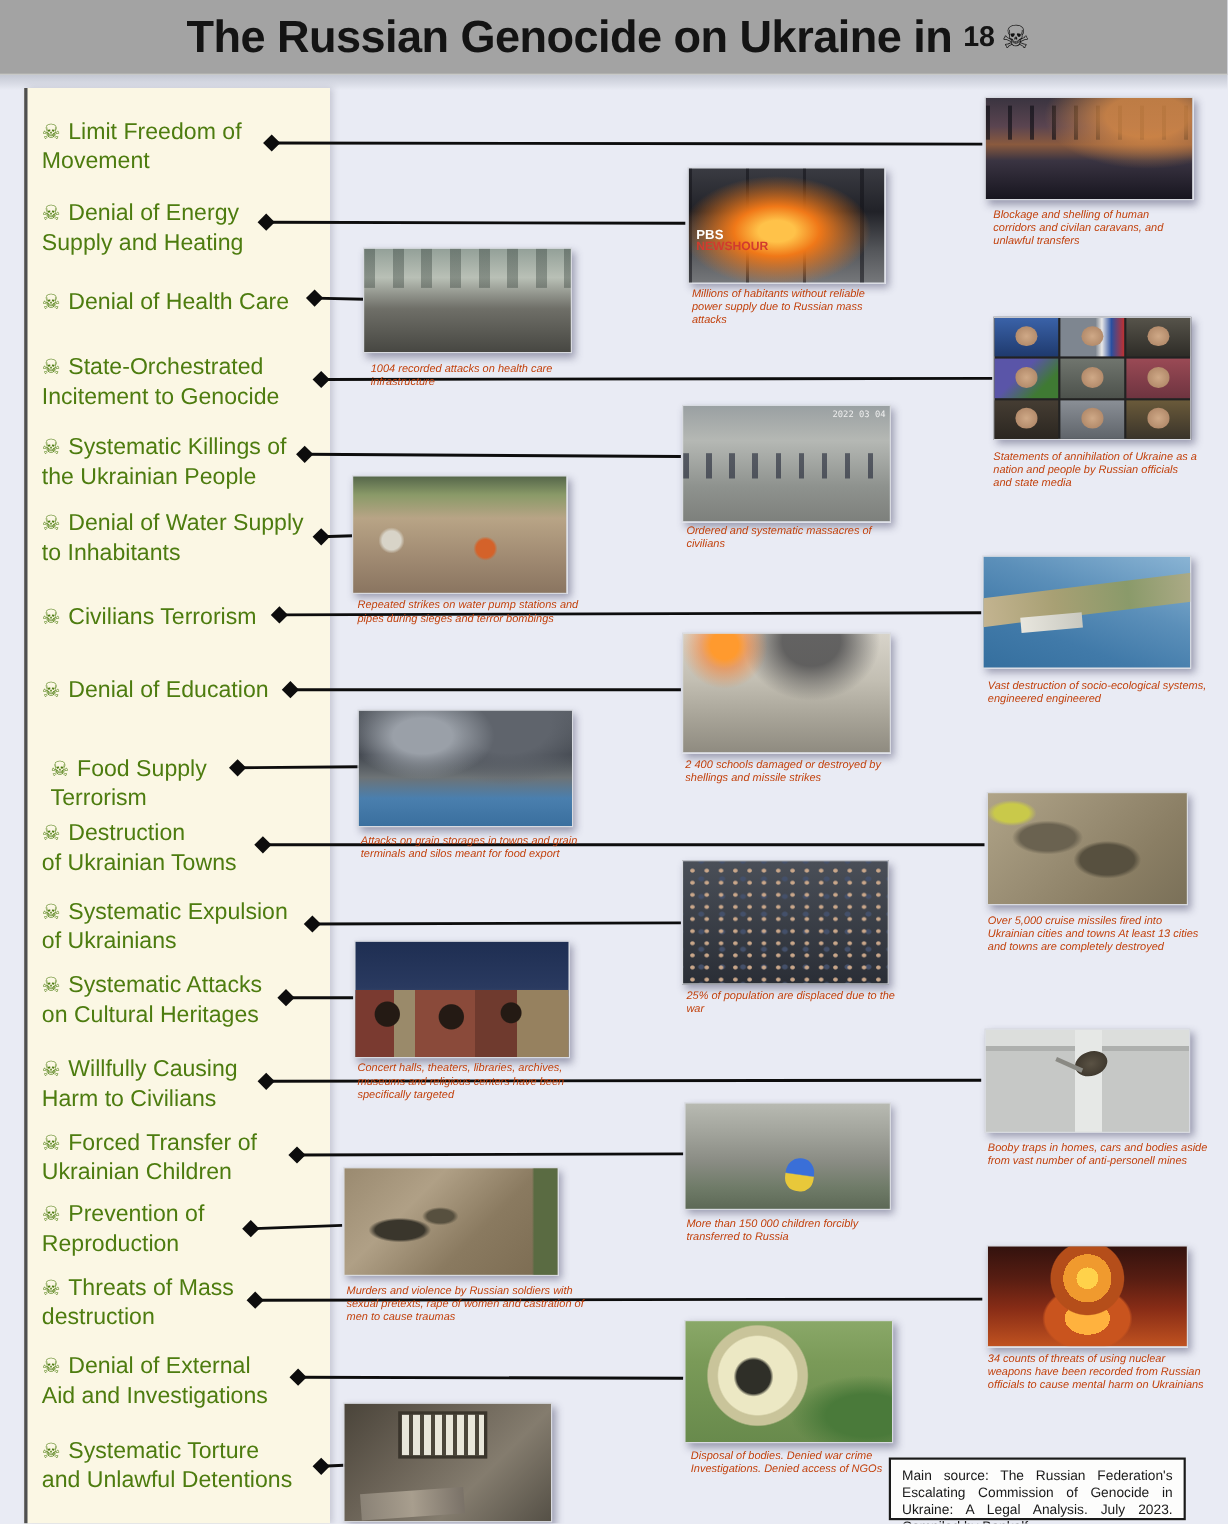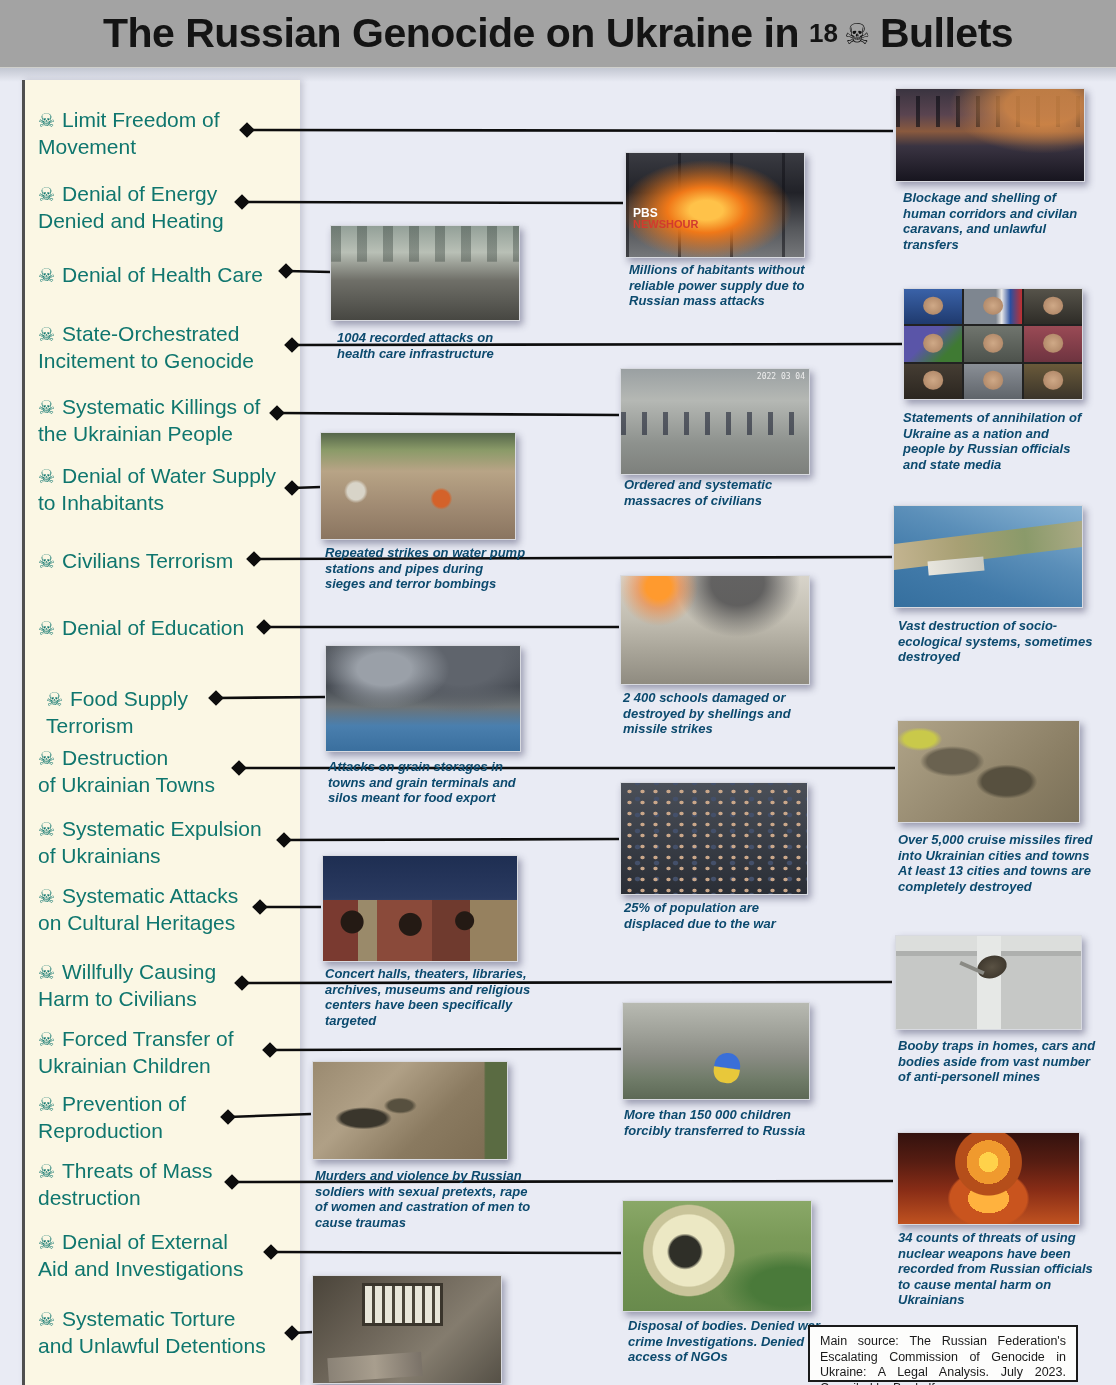--- a/index.html
+++ b/index.html
@@ -29,36 +29,36 @@
   }
   
   .left-panel {
     position:absolute; left:22px; top:80px; width:278px; height:1305px;
     background:#fbf7e4;
     border-left:3px solid #4f4f4f;
     box-shadow:3px 0 6px rgba(90,90,110,.25);
   }
   .bullet {
     position:absolute; left:38px; width:262px;
-    font-size:21px; line-height:1.3; font-weight:500; color:#0f766e;
+    font-size:21px; line-height:1.3; font-weight:500; color:#4d7c0f;
   }
   .bullet .skull { font-family:"DejaVu Sans", sans-serif; font-size:19px; margin-right:7px; }
   .bullet .label { white-space:pre-line; }
   
   svg.connectors { position:absolute; left:0; top:0; pointer-events:none; }
   
   .fig { position:absolute; }
   .ph  {
     position:absolute; overflow:hidden;
     border:1px solid #d8dae0;
     box-shadow:3px 4px 7px rgba(60,60,95,.45);
   }
   .cap {
-    position:absolute; font-style:italic; font-weight:700;
-    font-size:13px; line-height:1.2; color:#0c4a6e;
+    position:absolute; font-style:italic; font-weight:400;
+    font-size:10px; line-height:1.2; color:#c2410c;
   }
   
   .p-bridge { background:
     radial-gradient(ellipse at 78% 18%, rgba(222,142,70,.8) 0 18%, transparent 45%),
     repeating-linear-gradient(90deg, rgba(15,15,22,.65) 0 4px, transparent 4px 20px),
     linear-gradient(180deg,#3a3440 0%,#5a4450 28%,#8a5a3e 46%,#3a3442 62%,#17151f 100%);
     background-size:100% 100%, 100% 34%, 100% 100%;
     background-repeat:no-repeat; background-position:0 0,0 12%,0 0; }
   .p-fire { background:
     radial-gradient(ellipse at 45% 55%, #ffc249 0 12%, #f07818 28%, rgba(240,120,24,0) 62%),
@@ -157,30 +157,29 @@
     text-align:justify;
   }
 </style>
 </head>
 <body>
 
 <div class="title-bar">
   <span class="t-main">The Russian Genocide on Ukraine in</span>
   <span class="t-count">18</span>
   <span class="t-skull">☠</span>
-  <span class="t-main">Bullets</span>
 </div>
 <div class="grad-strip"></div>
 
 <div class="left-panel"></div>
 
 <div class="bullet" style="top:106px"><span class="skull">☠</span><span class="label">Limit Freedom of
 Movement</span></div>
 <div class="bullet" style="top:180px"><span class="skull">☠</span><span class="label">Denial of Energy
-Denied and Heating</span></div>
+Supply and Heating</span></div>
 <div class="bullet" style="top:261px"><span class="skull">☠</span><span class="label">Denial of Health Care</span></div>
 <div class="bullet" style="top:320px"><span class="skull">☠</span><span class="label">State-Orchestrated
 Incitement to Genocide</span></div>
 <div class="bullet" style="top:393px"><span class="skull">☠</span><span class="label">Systematic Killings of
 the Ukrainian People</span></div>
 <div class="bullet" style="top:462px"><span class="skull">☠</span><span class="label">Denial of Water Supply
 to Inhabitants</span></div>
 <div class="bullet" style="top:547px"><span class="skull">☠</span><span class="label">Civilians Terrorism</span></div>
 <div class="bullet" style="top:614px"><span class="skull">☠</span><span class="label">Denial of Education</span></div>
 <div class="bullet" style="top:685px;left:46px"><span class="skull">☠</span><span class="label">Food Supply
@@ -284,21 +283,21 @@
   <div class="cap" style="left:624px;top:477px;width:186px">Ordered and systematic massacres of civilians</div>
 </div>
 
 <div class="fig">
   <div class="ph p-water" style="left:320px;top:432px;width:196px;height:108px"></div>
   <div class="cap" style="left:325px;top:545px;width:202px">Repeated strikes on water pump stations and pipes during sieges and terror bombings</div>
 </div>
 
 <div class="fig">
   <div class="ph p-dam" style="left:893px;top:505px;width:190px;height:103px"></div>
-  <div class="cap" style="left:898px;top:618px;width:200px">Vast destruction of socio-ecological systems, sometimes destroyed</div>
+  <div class="cap" style="left:898px;top:618px;width:200px">Vast destruction of socio-ecological systems, engineered engineered</div>
 </div>
 
 <div class="fig">
   <div class="ph p-school" style="left:620px;top:575px;width:190px;height:110px"></div>
   <div class="cap" style="left:623px;top:690px;width:190px">2 400 schools damaged or destroyed by shellings and missile strikes</div>
 </div>
 
 <div class="fig">
   <div class="ph p-grain" style="left:325px;top:645px;width:196px;height:107px"></div>
   <div class="cap" style="left:328px;top:759px;width:212px">Attacks on grain storages in towns and grain terminals and silos meant for food export</div>

